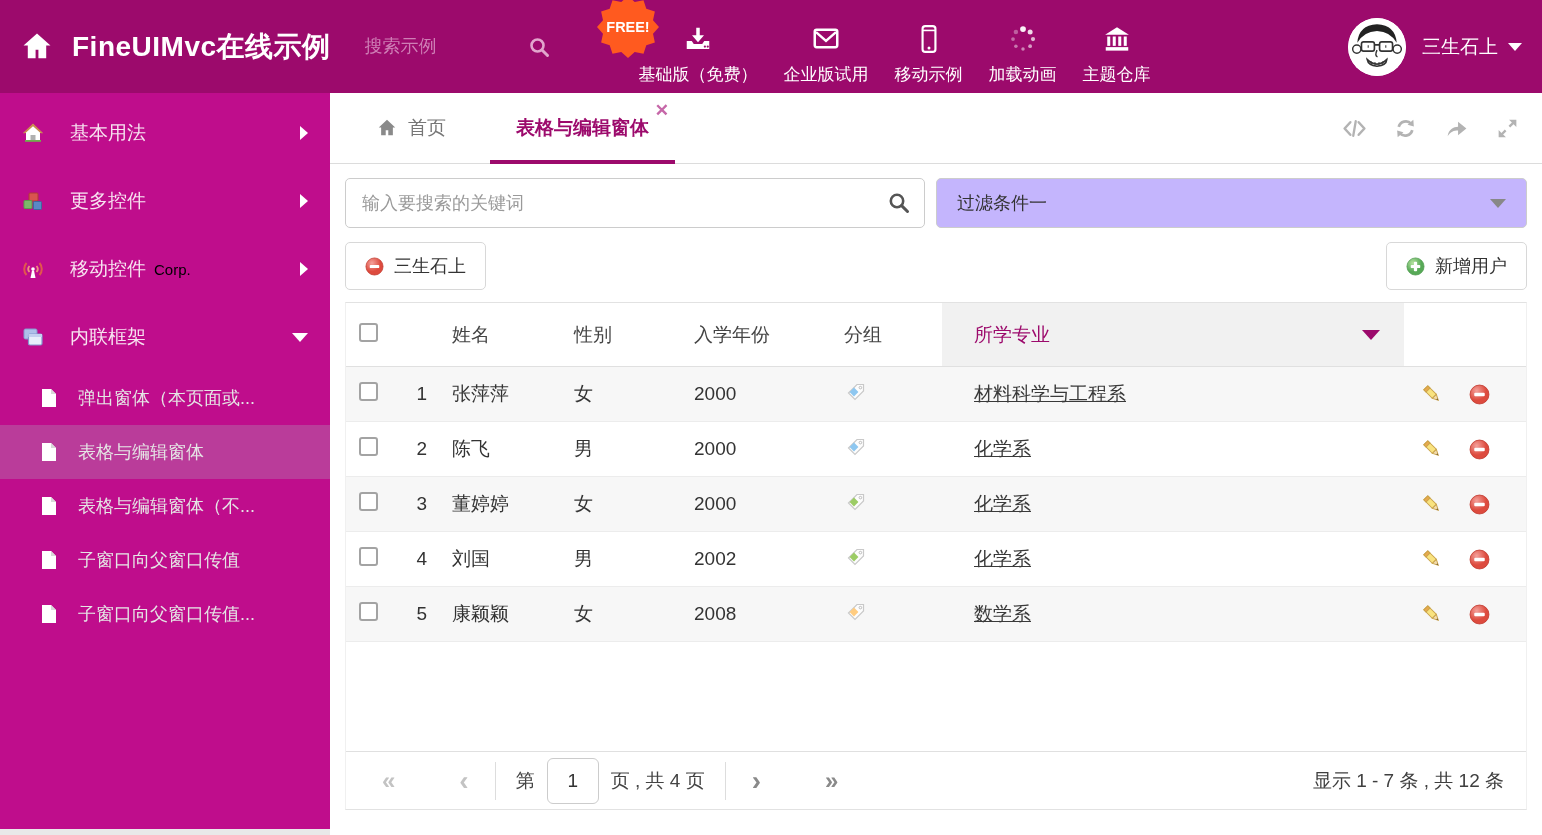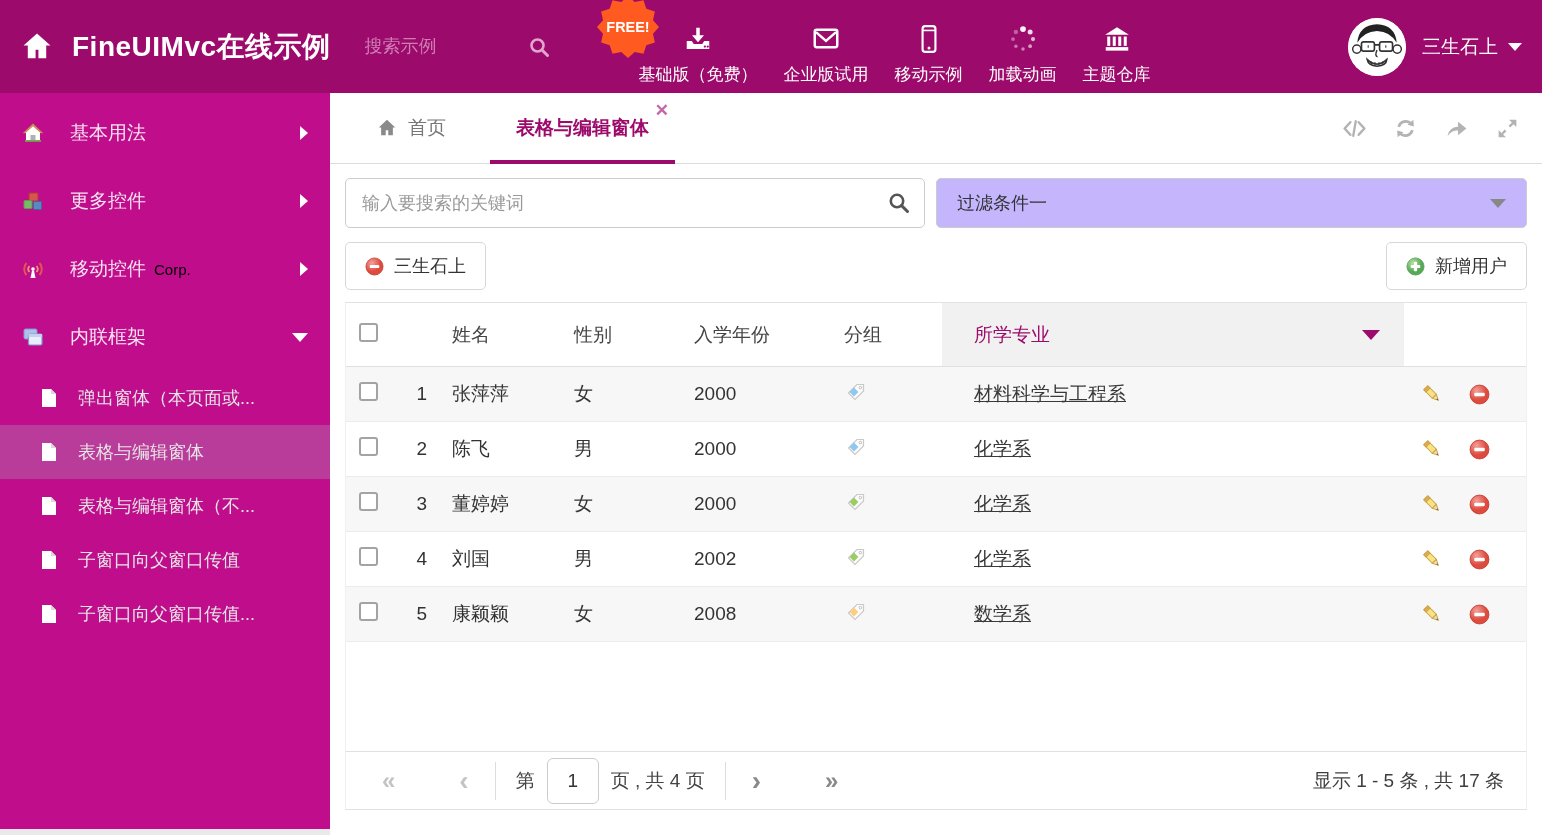--- a/index.html
+++ b/index.html
@@ -542,17 +542,17 @@
       <div class="pager">
         <span class="pg-btn pg-first pg-disabled"></span>
         <span class="pg-btn pg-prev pg-disabled pg-gap1"></span>
         <span class="pg-div"></span>
         <span>第</span>
         <input class="pg-input" value="1" style="">
         <span>页 , 共 4 页</span>
         <span class="pg-div"></span>
         <span class="pg-btn pg-next pg-enabled"></span>
         <span class="pg-btn pg-last pg-enabled pg-gap1"></span>
-        <span class="pg-summary">显示 1 - 5 条 , 共 17 条</span>
+        <span class="pg-summary">显示 1 - 7 条 , 共 12 条</span>
       </div>
     </div>
   </div>
 </main>
 
 </body></html>

